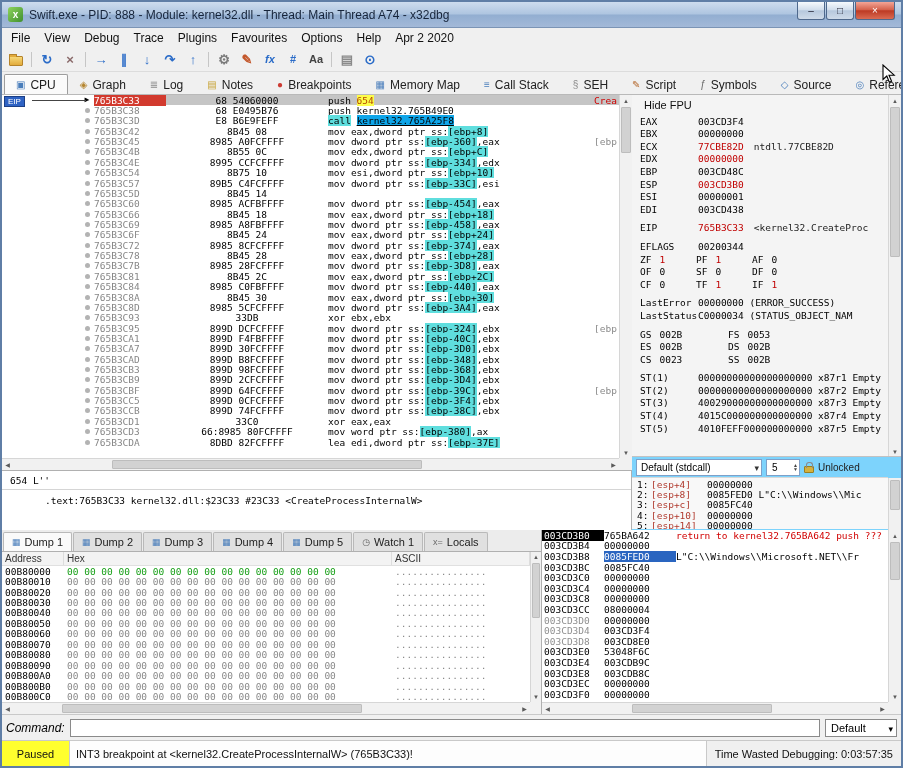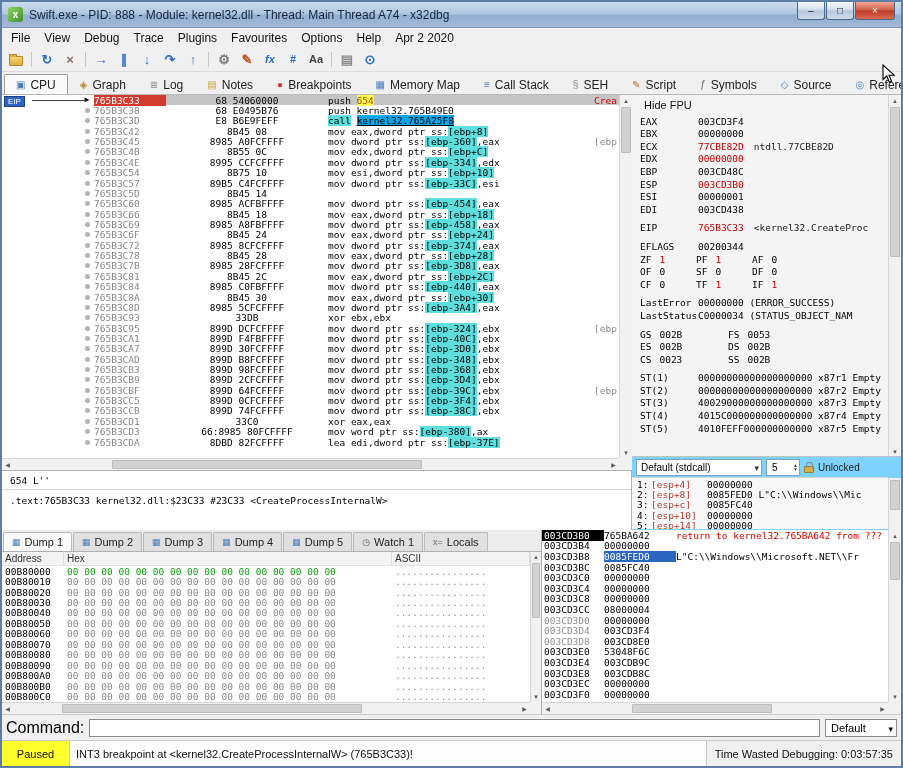--- a/index.html
+++ b/index.html
@@ -75,21 +75,21 @@
   .sb .sbtn{position:absolute;display:flex;align-items:center;justify-content:center;
     font-size:6px;color:#5a5a5a;background:#f1f1f1;}
   .sb .thumb{position:absolute;background:#d2d2d2;border:1px solid #bdbdbd;border-radius:1px;}
   .sbcorner{position:absolute;background:#f1f1f1;}
 
   
   .infobox{position:absolute;left:0;top:375px;width:630px;height:60px;background:#fff;
     border-top:1px solid #b0b0b0;border-right:1px solid #b0b0b0;
     font-family:"DejaVu Sans Mono",monospace;font-size:9.5px;color:#000;}
   .info-line1{padding:4px 8px 3px;border-bottom:1px solid #d5d5d5;}
-  .info-line2{padding:5px 8px;}
+  .info-line2{padding:5px 8px;margin-left:35px;}
 
   
   .regs{position:absolute;left:630px;top:0;width:269px;height:362px;background:#f4f4f4;
     border-bottom:1px solid #c2c2c2;overflow:hidden;}
   .hidefpu{font-size:11px;padding:4px 0 2px 12px;color:#111;}
   .reglist{padding:1px 0 0 8px;font-family:"DejaVu Sans Mono",monospace;font-size:9.5px;color:#000;}
   .rline{height:12.6px;display:flex;align-items:flex-end;white-space:pre;}
   .rgap{height:6px;}
   .rname{min-width:58px;flex:none;}
   .rv-k{color:#000;} .rv-r{color:#c00000;}
@@ -150,21 +150,21 @@
   .st-a.asel{background:#000;color:#fff;}
   .st-a.agrey{color:#909090;}
   .st-v{width:72px;flex:none;}
   .st-v.vsel{background:#2a65c0;color:#fff;}
   .st-c{flex:1;overflow:hidden;}
   .c-red{color:#d00000;}
 
   
   .commandbar{position:absolute;left:0;top:619px;right:0;height:26px;background:#f0f0f0;
     border-top:1px solid #c9c9c9;display:flex;align-items:center;gap:5px;padding:0 4px;}
-  .cmdlabel{font-size:16px;}
+  .cmdlabel{font-size:12px;font-style:italic;}
   .cmdinput{flex:1;height:18px;border:1px solid #8a8a8a;background:#fff;font-size:11px;
     padding:0 3px;font-family:"DejaVu Sans Mono",monospace;}
   .cmddrop{width:72px;height:18px;border:1px solid #8a8a8a;background:#fff;font-size:11px;
     line-height:16px;padding:0 14px 0 5px;position:relative;}
   .cmddrop::after{content:"▾";position:absolute;right:3px;top:1px;font-size:9px;}
   .statusbar{position:absolute;left:0;top:645px;right:0;bottom:0;background:#f0f0f0;
     border-top:1px solid #c9c9c9;display:flex;align-items:stretch;font-size:11px;color:#111;}
   .st-paused{width:68px;background:#ffff2e;display:flex;align-items:center;justify-content:center;
     border-right:1px solid #c9c9c9;}
   .st-msg{flex:1;display:flex;align-items:center;padding-left:6px;background:#fdfdfd;
@@ -485,21 +485,21 @@
       <div class="sb" style="left:0;top:172px;width:528px;height:12px;border-top:1px solid #d6d6d6;">
         <div class="sbtn" style="left:0;top:0;bottom:0;width:11px;">◀</div>
         <div class="thumb" style="top:1px;bottom:1px;left:60px;width:300px;"></div>
         <div class="sbtn" style="right:0;top:0;bottom:0;width:11px;">▶</div>
       </div>
       <div class="sbcorner" style="left:528px;top:172px;width:11px;height:12px;"></div>
     </div>
 
     <div class="stackpane">
       <div class="strows">
-          <div class="strow"><span class="st-a asel">003CD3B0</span><span class="st-v">765BA642</span><span class="st-c c-red">return to kernel32.765BA642 from ???</span></div>
+          <div class="strow"><span class="st-a asel">003CD3B0</span><span class="st-v">765BA642</span><span class="st-c c-red">return to kernel32.765BA642 push ???</span></div>
           <div class="strow"><span class="st-a">003CD3B4</span><span class="st-v">00000000</span><span class="st-c"></span></div>
           <div class="strow"><span class="st-a">003CD3B8</span><span class="st-v vsel">0085FED0</span><span class="st-c">L"C:\\Windows\\Microsoft.NET\\Fr</span></div>
           <div class="strow"><span class="st-a">003CD3BC</span><span class="st-v">0085FC40</span><span class="st-c"></span></div>
           <div class="strow"><span class="st-a">003CD3C0</span><span class="st-v">00000000</span><span class="st-c"></span></div>
           <div class="strow"><span class="st-a">003CD3C4</span><span class="st-v">00000000</span><span class="st-c"></span></div>
           <div class="strow"><span class="st-a">003CD3C8</span><span class="st-v">00000000</span><span class="st-c"></span></div>
           <div class="strow"><span class="st-a">003CD3CC</span><span class="st-v">08000004</span><span class="st-c"></span></div>
           <div class="strow"><span class="st-a agrey">003CD3D0</span><span class="st-v">00000000</span><span class="st-c"></span></div>
           <div class="strow"><span class="st-a agrey">003CD3D4</span><span class="st-v">003CD3F4</span><span class="st-c"></span></div>
           <div class="strow"><span class="st-a agrey">003CD3D8</span><span class="st-v">003CD8E0</span><span class="st-c"></span></div>

